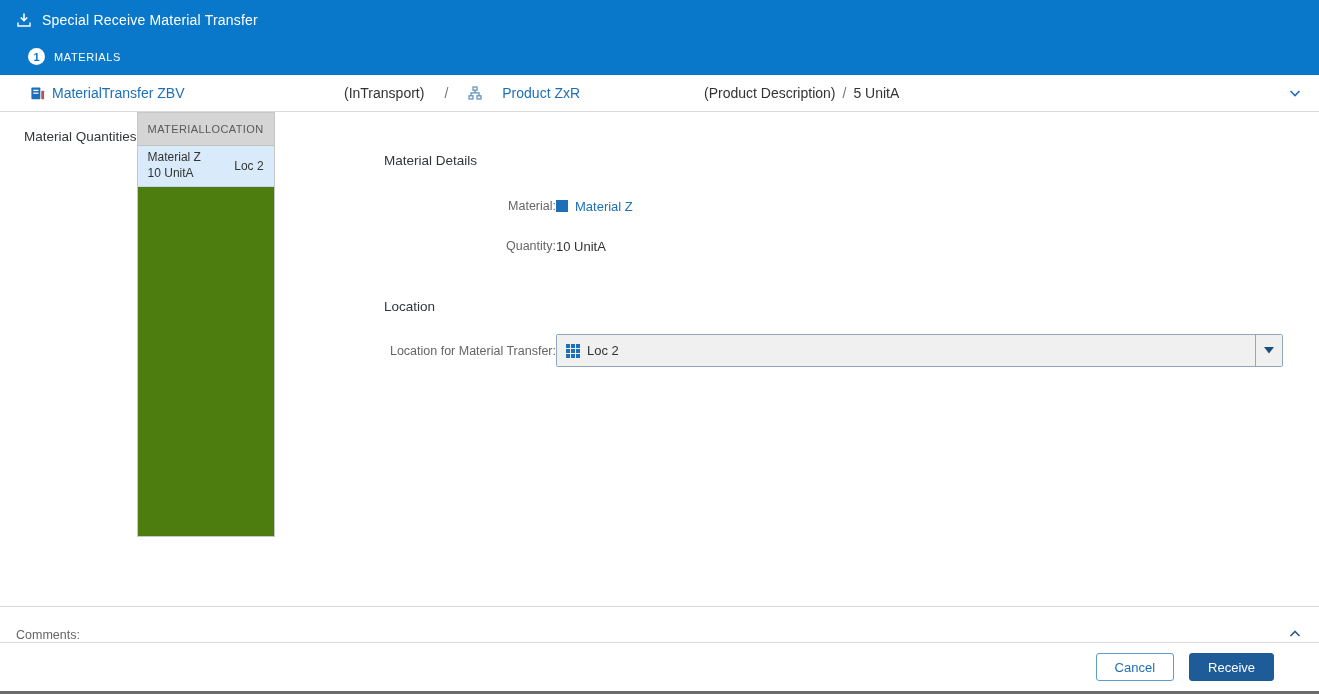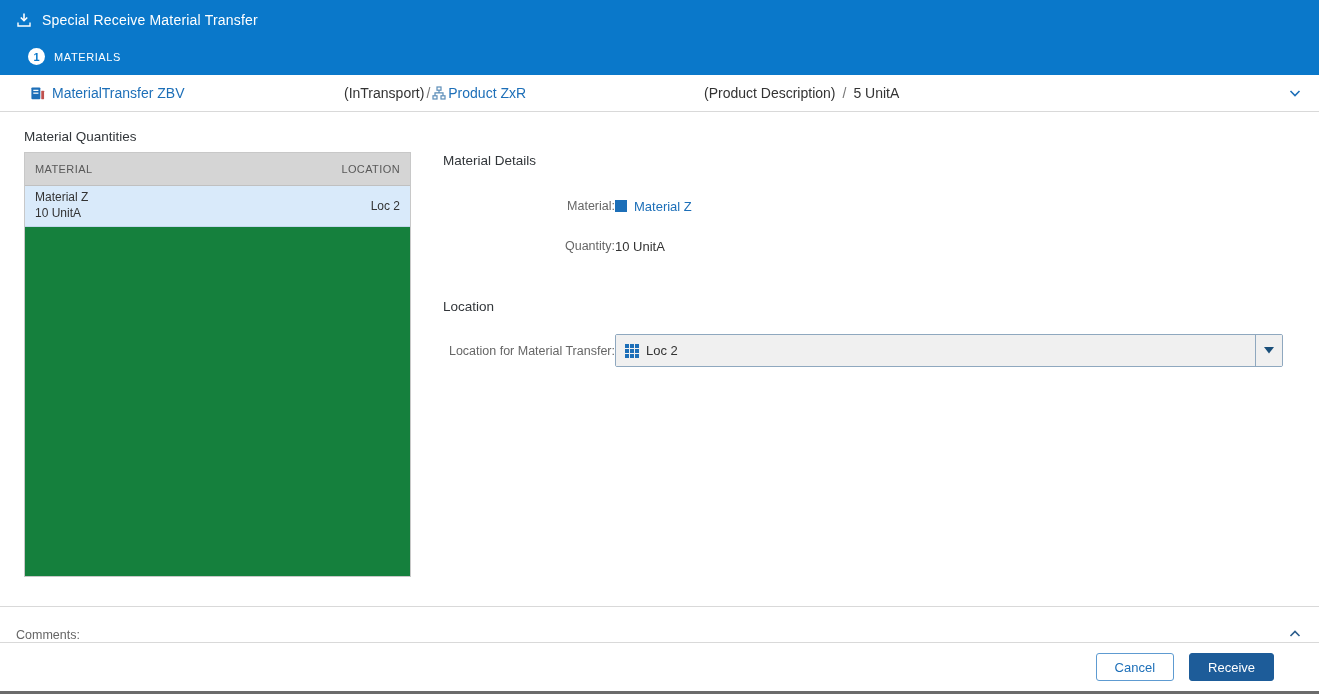--- a/index.html
+++ b/index.html
@@ -27,33 +27,33 @@
     width:17px;height:17px;border-radius:50%;background:#fff;color:var(--header-blue);
     font-size:11px;font-weight:bold;display:flex;align-items:center;justify-content:center;
   }
   .step-label{font-size:11px;letter-spacing:.6px;}
   
   .breadcrumb{
     height:37px;flex:0 0 auto;display:flex;align-items:center;
     padding:0 16px 0 30px;border-bottom:1px solid var(--border-gray);font-size:14px;
   }
   .bc-g1{width:314px;display:flex;align-items:center;gap:7px;}
-  .bc-g2{width:360px;display:flex;align-items:center;gap:2px;}
+  .bc-g2{width:360px;display:flex;align-items:center;gap:20px;}
   .bc-g3{display:flex;align-items:center;gap:7px;}
   .bc-spacer{flex:1;}
   .bc-link{color:var(--link-blue);cursor:pointer;text-decoration:none;}
   .bc-sep{color:#777;}
   .bc-plain{color:var(--text-dark);}
   .icon-btn{cursor:pointer;display:flex;align-items:center;justify-content:center;}
   
   .main{flex:1 1 auto;display:flex;padding:0 36px 0 24px;overflow:hidden;}
   .section-title{font-size:13.5px;color:#32363a;}
-  .left-col{width:387px;flex:0 0 auto;display:flex;flex-direction:column;}
+  .left-col{width:328px;flex:0 0 auto;display:flex;flex-direction:row;}
   .left-col .section-title{margin-top:17px;margin-bottom:8px;}
-  .mq-table{border:1px solid #c8c8c8;height:425px;display:flex;flex-direction:column;background:#15803d;}
+  .mq-table{border:1px solid #c8c8c8;height:425px;display:flex;flex-direction:column;background:#4d7c0f;}
   .mq-head{
     background:#d5d5d5;height:33px;flex:0 0 auto;display:flex;justify-content:space-between;
     align-items:center;padding:0 10px;color:#595959;font-size:11px;letter-spacing:.4px;
     border-bottom:1px solid #c0c0c0;
   }
   .mq-row{
     background:var(--selected-row);min-height:41px;display:flex;justify-content:space-between;
     align-items:center;padding:4px 10px;border-bottom:1px solid #c3d8ec;font-size:12px;cursor:pointer;
   }
   .mq-row .cell-material div{line-height:1.3;}

